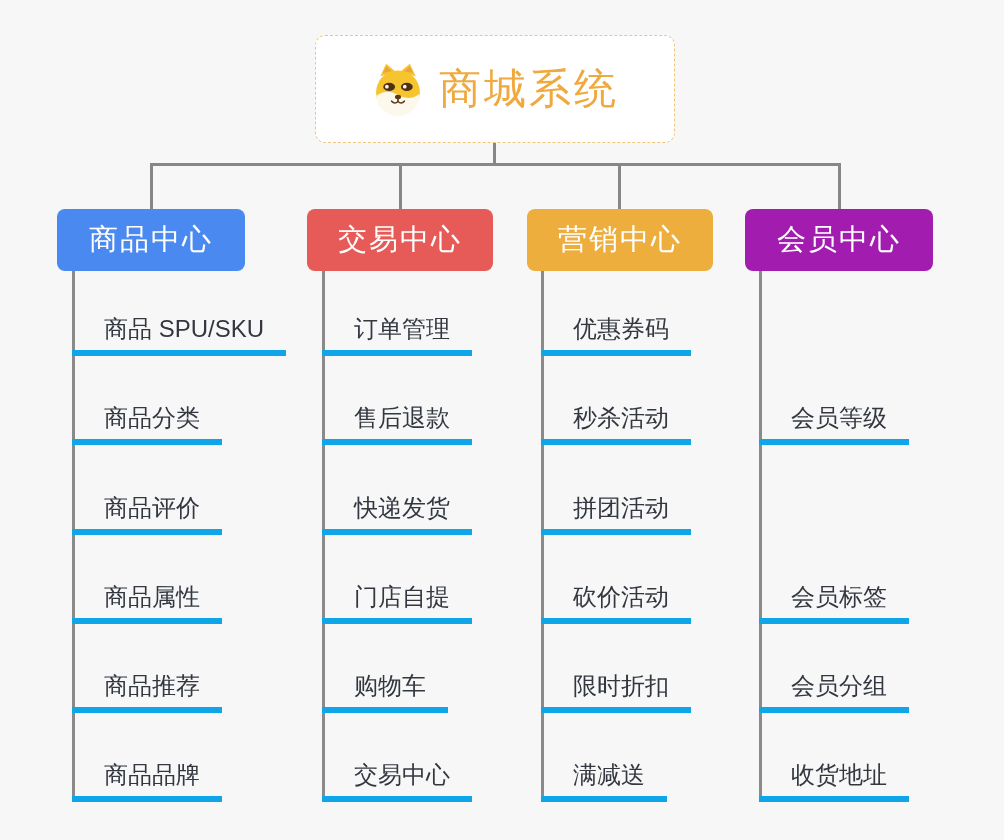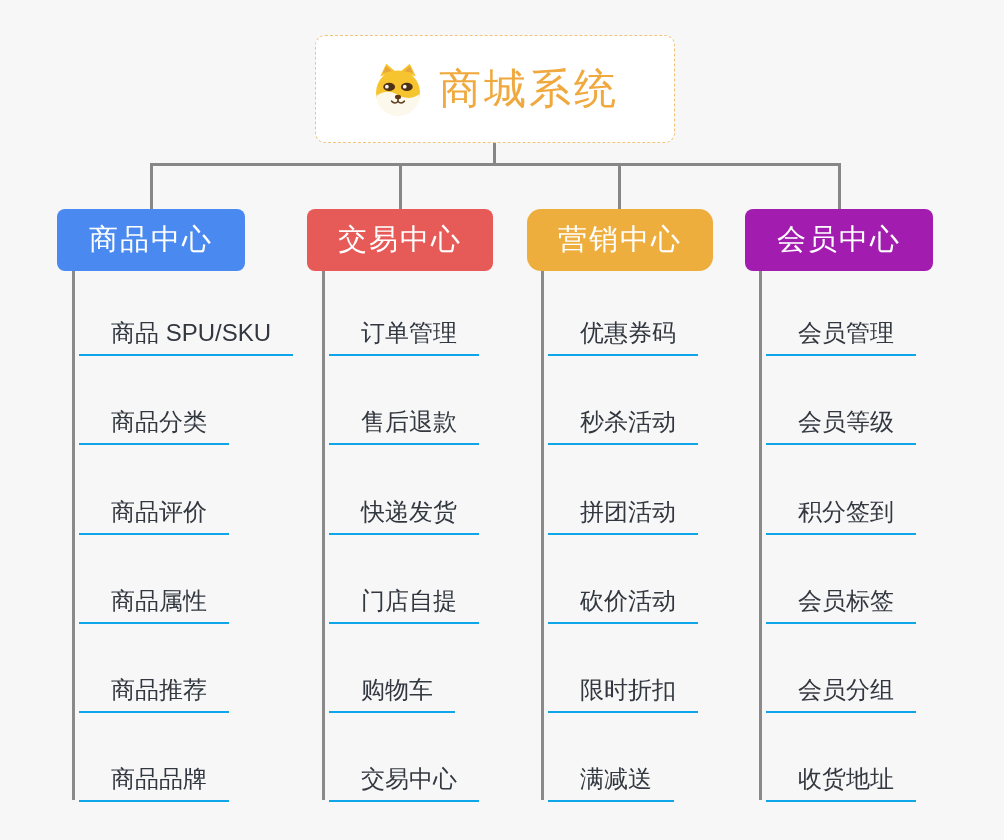--- a/index.html
+++ b/index.html
@@ -76,26 +76,26 @@
 
   .spine {
     position: absolute;
     left: 0; top: 0;
     width: 3px; height: 529px;
     background: #8a8a8a;
   }
 
   .leaf {
     position: absolute;
-    left: 7px;
+    left: 0;
     display: inline-flex;
     align-items: flex-end;
     height: 38px;
     padding: 0 22px 7px 32px;
-    border-bottom: 2px solid #0ea5e9;
+    border-bottom: 6px solid #0ea5e9;
     font-size: 24px;
     line-height: 29px;
     color: #333840;
     white-space: nowrap;
     cursor: pointer;
   }
   .r0 { top: 47px; }
   .r1 { top: 136px; }
   .r2 { top: 226px; }
   .r3 { top: 315px; }
@@ -128,21 +128,21 @@
 
   <div class="line stub"></div>
   <div class="line hbar"></div>
   <div class="line drop drop-1"></div>
   <div class="line drop drop-2"></div>
   <div class="line drop drop-3"></div>
   <div class="line drop drop-4"></div>
 
   <div class="branch-header bh-1" style="background: rgb(74, 137, 240);">商品中心</div>
   <div class="branch-header bh-2" style="background: rgb(230, 90, 87);">交易中心</div>
-  <div class="branch-header bh-3" style="background: rgb(238, 174, 62); border-radius: 14px;">营销中心</div>
+  <div class="branch-header bh-3" style="background: rgb(238, 174, 62);">营销中心</div>
   <div class="branch-header bh-4" style="background: #a21caf;">会员中心</div>
 
   <div class="column col-1">
     <div class="spine"></div>
     <div class="leaf r0">商品 SPU/SKU</div>
     <div class="leaf r1">商品分类</div>
     <div class="leaf r2">商品评价</div>
     <div class="leaf r3">商品属性</div>
     <div class="leaf r4">商品推荐</div>
     <div class="leaf r5">商品品牌</div>
@@ -163,21 +163,19 @@
     <div class="leaf r0">优惠券码</div>
     <div class="leaf r1">秒杀活动</div>
     <div class="leaf r2">拼团活动</div>
     <div class="leaf r4">限时折扣</div>
     <div class="leaf r3">砍价活动</div>
     <div class="leaf r5">满减送</div>
   </div>
 
   <div class="column col-4">
     <div class="spine"></div>
-    <div class="leaf r0">会员管理</div>
     <div class="leaf r1">会员等级</div>
-    <div class="leaf r2">积分签到</div>
     <div class="leaf r3">会员标签</div>
     <div class="leaf r4">会员分组</div>
     <div class="leaf r5">收货地址</div>
   </div>
 
 </div>
 
 </body></html>

